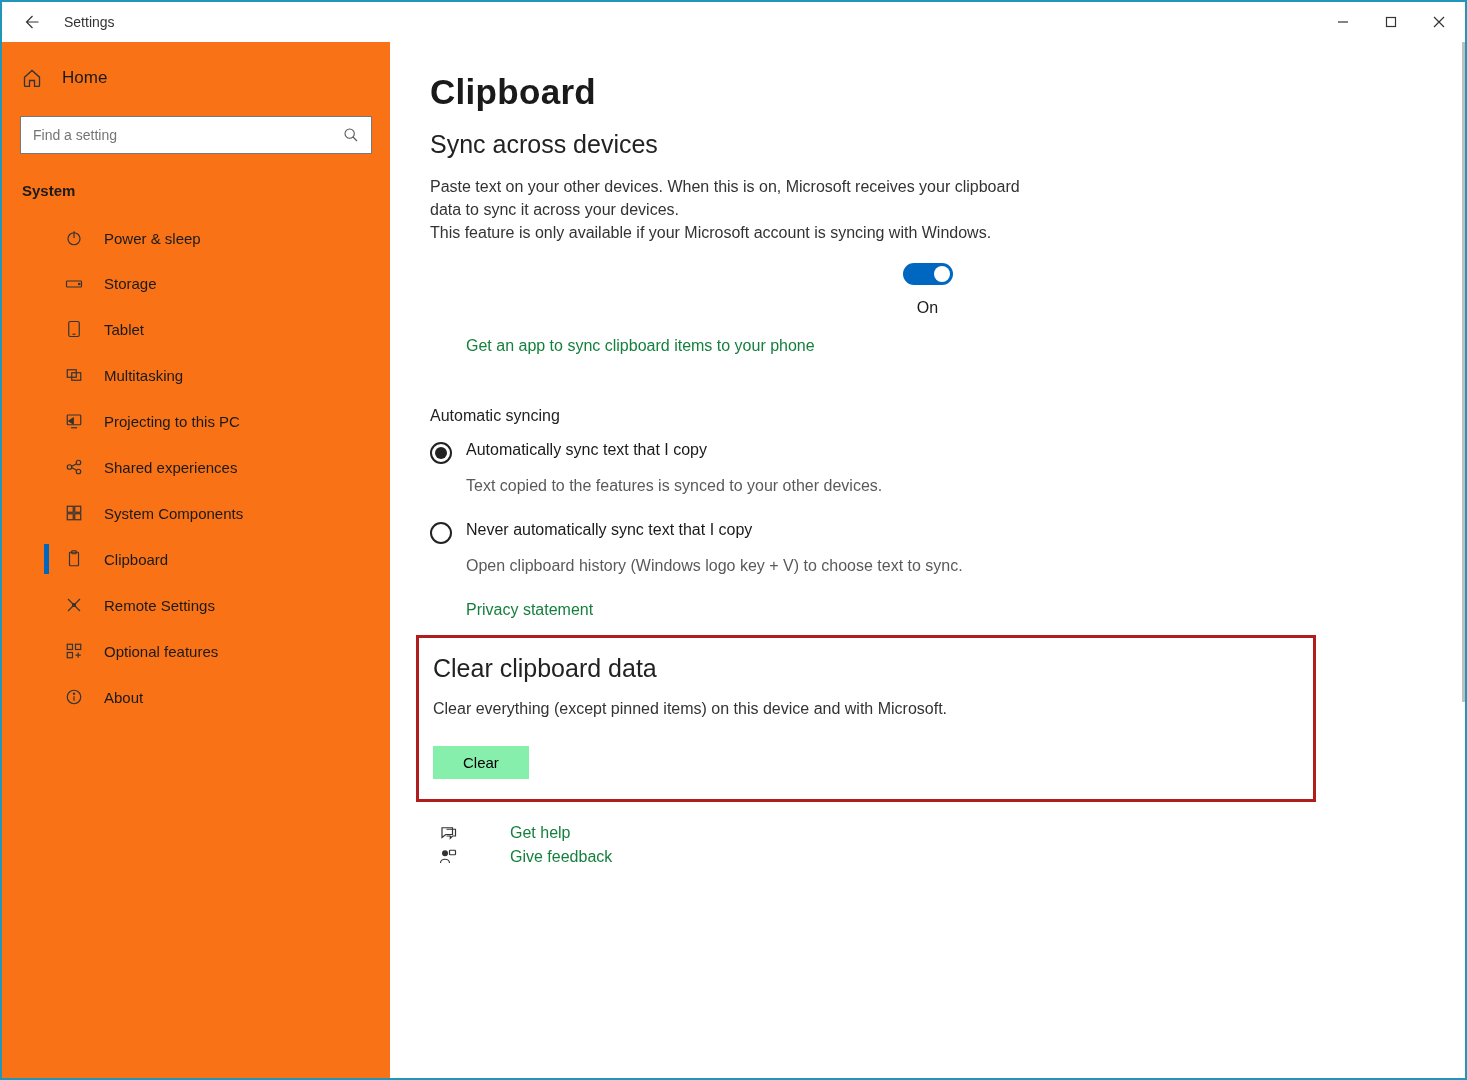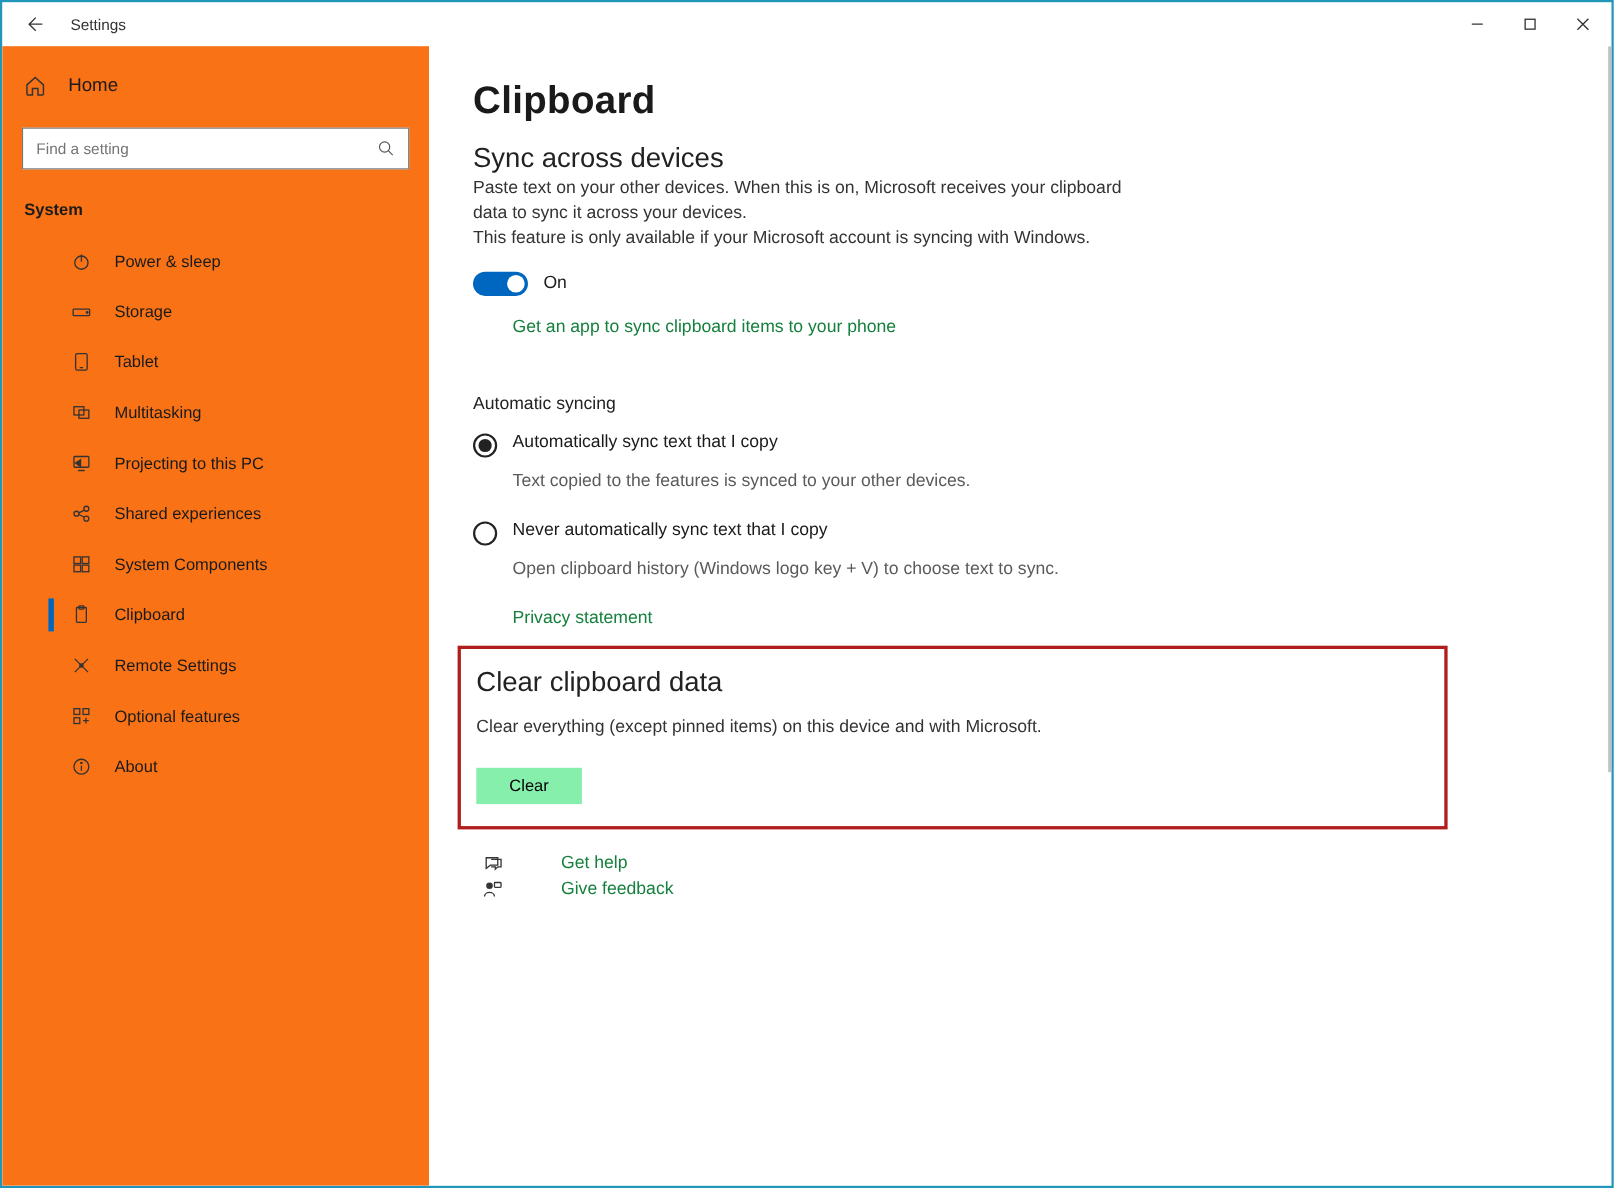--- a/index.html
+++ b/index.html
@@ -95,30 +95,30 @@
     right:0; top:0; width:3px; height:660px;
     background:#c0c0c0;
   }
   h1.page-title {
     font-weight:600; font-size:35px;
     margin-bottom:18px;
     letter-spacing:0.3px;
   }
   h2.section-heading {
     font-weight:400; font-size:25px;
-    margin-bottom:0;
+    margin-bottom:16px;
     color:#222;
   }
   .description {
     font-size:16px; color:#333;
     max-width:600px;
     line-height:1.45;
     margin-bottom:18px;
   }
-  .toggle-row { display:flex; align-items:center; gap:14px; margin-bottom:20px; }
+  .toggle-row { display:flex; align-items:center; gap:14px; margin-bottom:20px;flex-direction:column; }
   .toggle {
     width:50px; height:22px; border-radius:11px; background:#0067c0;
     position:relative; cursor:pointer;
   }
   .toggle-knob {
     position:absolute; right:3px; top:3px; width:16px; height:16px;
     border-radius:50%; background:#fff;
   }
   .toggle-label { font-size:16px; }
   .link { color:#15803d; font-size:16px; cursor:pointer; text-decoration:none; display:inline-block;margin-left:36px; }

